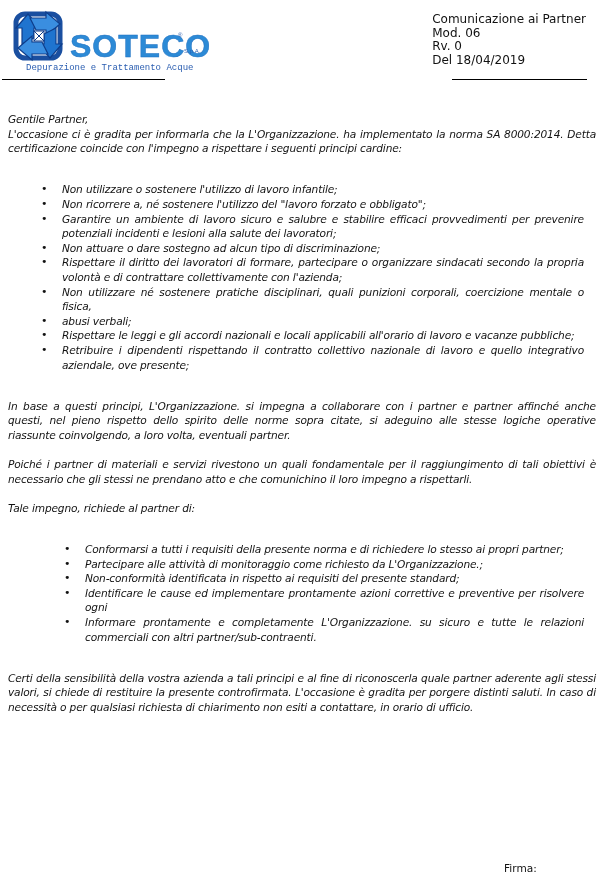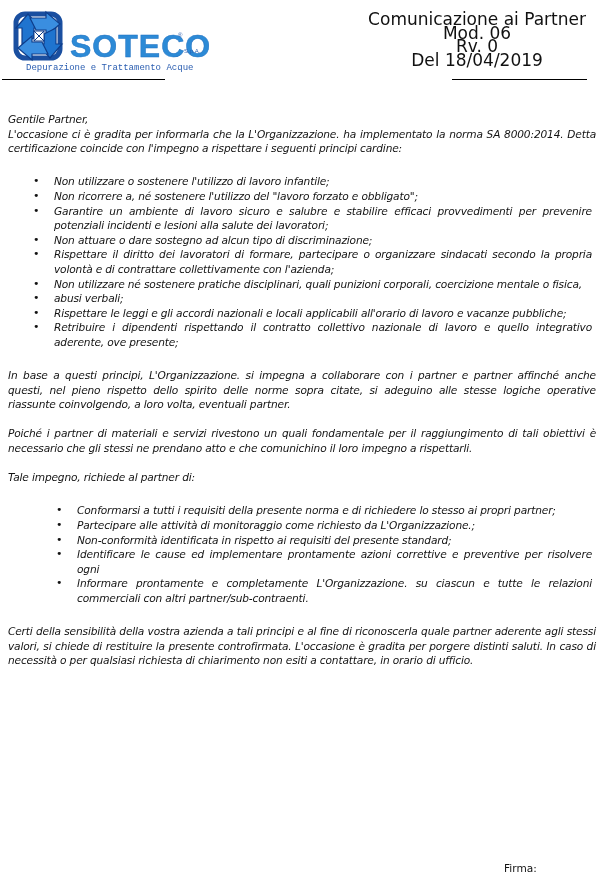--- a/index.html
+++ b/index.html
@@ -16,36 +16,36 @@
       font-size: 32px; letter-spacing: 1px; color: #2c8ad6;
       -webkit-text-stroke: 0.5px #1e6fc0;
     }
     .brand-sup { position: absolute; left: 170px; top: 28px; font-size: 6px; color: #2a5db0; font-family: "Liberation Sans", sans-serif; }
     .brand-spa { position: absolute; left: 176px; top: 44px; font-size: 6px; color: #2a5db0; font-family: "Liberation Sans", sans-serif; }
     .tagline {
       position: absolute; left: 26px; top: 63px;
       font-family: Liberation Mono, monospace; font-size: 9px; color: #2a5db0;
     }
     .doc-meta {
-      position: absolute; right: 14px; top: 13px; text-align: center;
-      font-family: "DejaVu Sans", sans-serif; font-size: 17px; line-height: 13.5px;
+      position: absolute; right: 14px; top: 13px; text-align: left;
+      font-family: "DejaVu Sans", sans-serif; font-size: 12px; line-height: 13.5px;
       color: #111;
     }
     .divider { position: absolute; top: 79px; height: 1px; background: #000; }
     .divider.left { left: 2px; width: 163px; }
     .divider.right { left: 452px; width: 135px; }
 
     .body-text {
       position: absolute; left: 8px; top: 112px; width: 588px;
       font-family: "DejaVu Sans", sans-serif; font-size: 10.6px; line-height: 14.6px;
       text-align: justify; letter-spacing: -0.15px; font-style: italic;
     }
     .body-text p { margin: 0; }
     .gap { height: 14.6px; }
-    ul.bullets { margin: 4px; padding: 0; list-style: none; }
+    ul.bullets { margin: 12px; padding: 0; list-style: none; }
     ul.bullets li { position: relative; padding-left: 42px; }
     ul.bullets li::before {
       content: "\2022"; position: absolute; left: 21px; top: 0; font-size: 11px;
     }
     ul.bullets.second li { padding-left: 65px; }
     ul.bullets.second li::before { left: 44px; }
 
     .footer-label {
       position: absolute; top: 862px;
       font-family: "DejaVu Sans", sans-serif; font-size: 10.6px;
@@ -88,34 +88,34 @@
   <div class="gap"></div>
   <ul class="bullets">
     <li>Non utilizzare o sostenere l'utilizzo di lavoro infantile;</li>
     <li>Non ricorrere a, né sostenere l'utilizzo del "lavoro forzato e obbligato";</li>
     <li>Garantire un ambiente di lavoro sicuro e salubre e stabilire efficaci provvedimenti per prevenire potenziali incidenti e lesioni alla salute dei lavoratori;</li>
     <li>Non attuare o dare sostegno ad alcun tipo di discriminazione;</li>
     <li>Rispettare il diritto dei lavoratori di formare, partecipare o organizzare sindacati secondo la propria volontà e di contrattare collettivamente con l'azienda;</li>
     <li>Non utilizzare né sostenere pratiche disciplinari, quali punizioni corporali, coercizione mentale o fisica,</li>
     <li>abusi verbali;</li>
     <li>Rispettare le leggi e gli accordi nazionali e locali applicabili all'orario di lavoro e vacanze pubbliche;</li>
-    <li>Retribuire i dipendenti rispettando il contratto collettivo nazionale di lavoro e quello integrativo aderente, ove presente;</li>
+    <li>Retribuire i dipendenti rispettando il contratto collettivo nazionale di lavoro e quello integrativo aziendale, ove presente;</li>
   </ul>
   <div class="gap"></div>
   <p>In base a questi principi, L'Organizzazione. si impegna a collaborare con i partner e partner affinché anche questi, nel pieno rispetto dello spirito delle norme sopra citate, si adeguino alle stesse logiche operative riassunte coinvolgendo, a loro volta, eventuali partner.</p>
   <div class="gap"></div>
   <p>Poiché i partner di materiali e servizi rivestono un quali fondamentale per il raggiungimento di tali obiettivi è necessario che gli stessi ne prendano atto e che comunichino il loro impegno a rispettarli.</p>
   <div class="gap"></div>
   <p>Tale impegno, richiede al partner di:</p>
   <div class="gap"></div>
   <ul class="bullets second">
     <li>Conformarsi a tutti i requisiti della presente norma e di richiedere lo stesso ai propri partner;</li>
     <li>Partecipare alle attività di monitoraggio come richiesto da L'Organizzazione.;</li>
     <li>Non-conformità identificata in rispetto ai requisiti del presente standard;</li>
     <li>Identificare le cause ed implementare prontamente azioni correttive e preventive per risolvere ogni</li>
-    <li>Informare prontamente e completamente L'Organizzazione. su ciascun e tutte le relazioni commerciali con altri partner/sub-contraenti.</li>
+    <li>Informare prontamente e completamente L'Organizzazione. su sicuro e tutte le relazioni commerciali con altri partner/sub-contraenti.</li>
   </ul>
   <div class="gap"></div>
   <p>Certi della sensibilità della vostra azienda a tali principi e al fine di riconoscerla quale partner aderente agli stessi valori, si chiede di restituire la presente controfirmata. L'occasione è gradita per porgere distinti saluti.  In caso di necessità o per qualsiasi richiesta di chiarimento non esiti a contattare, in orario di ufficio.</p>
 </div>
 
 <div class="footer-label date">Data:</div>
 <div class="footer-label sign">Firma:</div>
 
 </body></html>

